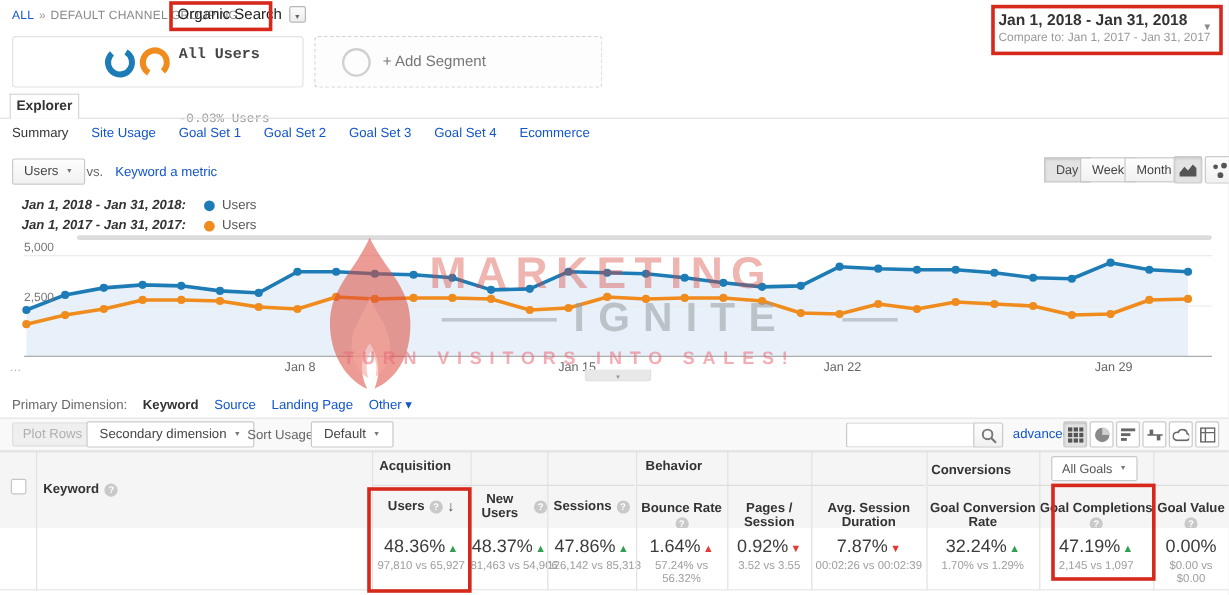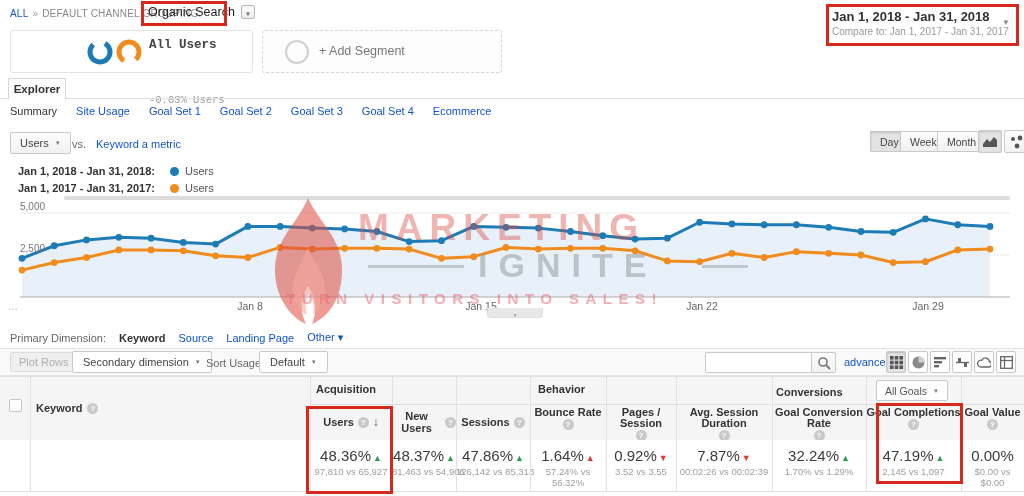--- a/index.html
+++ b/index.html
@@ -41,21 +41,21 @@
   .metric-dd { left:10px; top:132px; height:22px; padding:0 9px; }
   .vs-label { left:72px; top:138px; font-size:11px; color:#666; }
   .select-metric { left:96px; top:138px; font-size:11px; color:#15c; text-decoration:none; position:absolute; }
   .gran { top:131px; height:21px; font-size:10.5px; padding:0 9px; border-radius:0; border:1px solid #c9c9c9; }
   .gran.sel { background:#e3e3e3; box-shadow:inset 0 1px 2px rgba(0,0,0,.15); }
   .icon-btn { top:130px; width:24px; height:23px; }
   .icon-btn.sel { background:#e3e3e3; box-shadow:inset 0 1px 2px rgba(0,0,0,.15); }
 
   
   .legend-row { left:18px; display:flex; align-items:center; font-size:11px; }
-  .legend-label { font-weight:bold; color:#333; width:152px; }
+  .legend-label { font-weight:bold; color:#333; width:152px;font-style:italic; }
   .dot { width:9px; height:9px; border-radius:50%; margin-right:6px; }
   .legend-series { color:#555; }
 
   
   .chart-scrollbar { left:64px; top:196px; width:946px; height:4px; background:#dcdcdc; border-radius:2px; }
   .ytick { font-size:10px; color:#777; left:20px; }
   .xtick { font-size:10.5px; color:#666; top:300px; transform:translateX(-50%); }
   .chart-ellipsis { left:8px; top:301px; font-size:10px; color:#aaa; }
   .chart-ellipsis::after { content:"…"; }
   .collapse-handle { left:487px; top:308px; width:56px; height:10px; background:#e8e8e8; border:1px solid #ddd; border-top:none;
@@ -89,21 +89,21 @@
   .view-btn { top:351px; width:20px; height:22px; background:#fff; }
   .view-btn.sel { background:#e3e3e3; box-shadow:inset 0 1px 2px rgba(0,0,0,.2); }
 
   
   .thead { left:0; top:376px; width:1024px; height:64px; background:#f5f5f5; border-top:1px solid #e0e0e0; }
   .vline { top:376px; width:1px; height:116px; background:#e2e2e2; z-index:2; }
   .group-lbl { top:383px; font-size:11px; font-weight:bold; color:#333; }
   .group-underline { top:404px; height:1px; background:#ddd; }
   .col-head { top:404px; height:36px; display:flex; align-items:center; justify-content:center; gap:4px;
               font-size:11px; font-weight:bold; color:#333; text-align:center; }
-  .col-head.two-line { flex-direction:column; gap:1px; padding-top:3px; align-items:center; justify-content:flex-start; line-height:11px; }
+  .col-head.two-line { flex-direction:column; gap:1px; padding-top:15px; align-items:center; justify-content:flex-start; line-height:11px; }
   .qmark { display:inline-block; width:11px; height:11px; border-radius:50%; background:#c9c9c9; color:#fff;
            font-size:8px; line-height:11px; text-align:center; flex:none; }
   .qmark::after { content:"?"; }
   .sort-arrow::after { content:"↓"; font-size:12px; color:#555; }
   .checkbox { width:13px; height:13px; border:1px solid #c6c6c6; border-radius:2px; background:#fff; }
   .kw-head { left:36px; top:376px; height:64px; display:flex; align-items:center; gap:5px; font-size:11px; font-weight:bold; }
   .goals-dd { left:836px; top:380px; height:21px; padding:0 8px; background:#fff; font-size:10.5px; color:#555;margin-left:40px; }
 
   .trow { left:0; top:440px; width:1024px; height:52px; background:#fff; border-bottom:1px solid #e5e5e5; }
   .tcell { top:440px; height:52px; text-align:center; }

